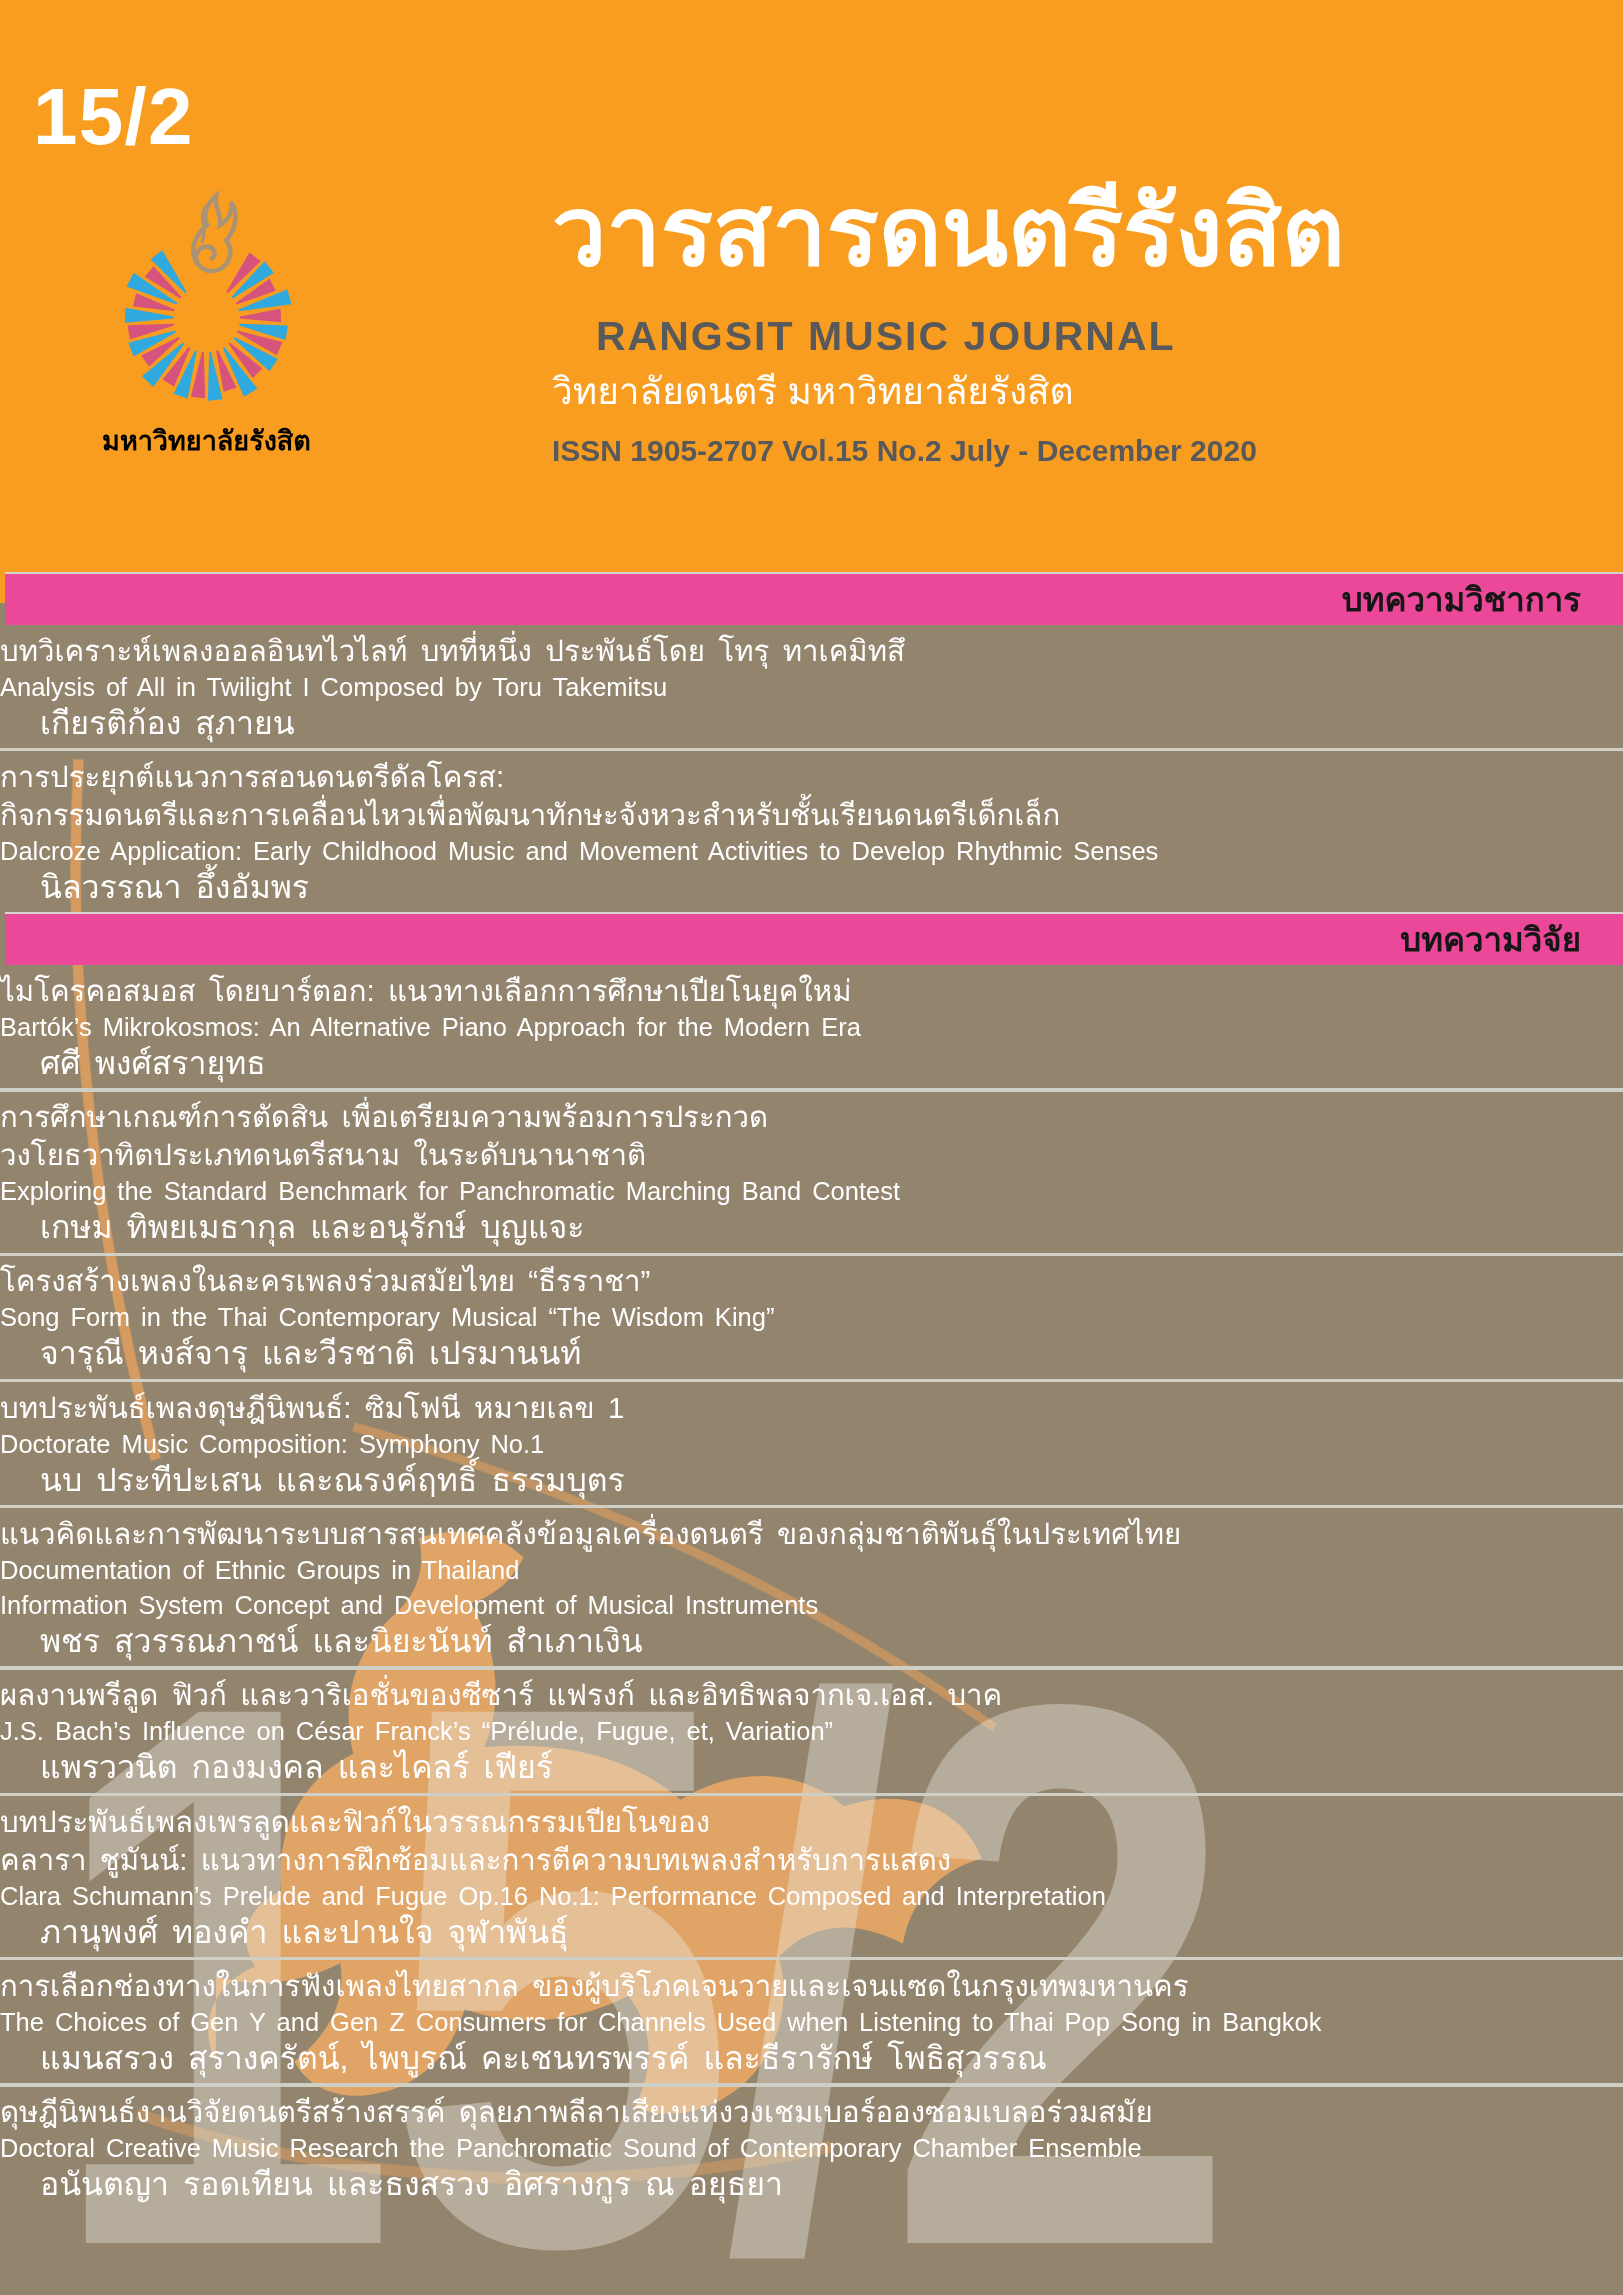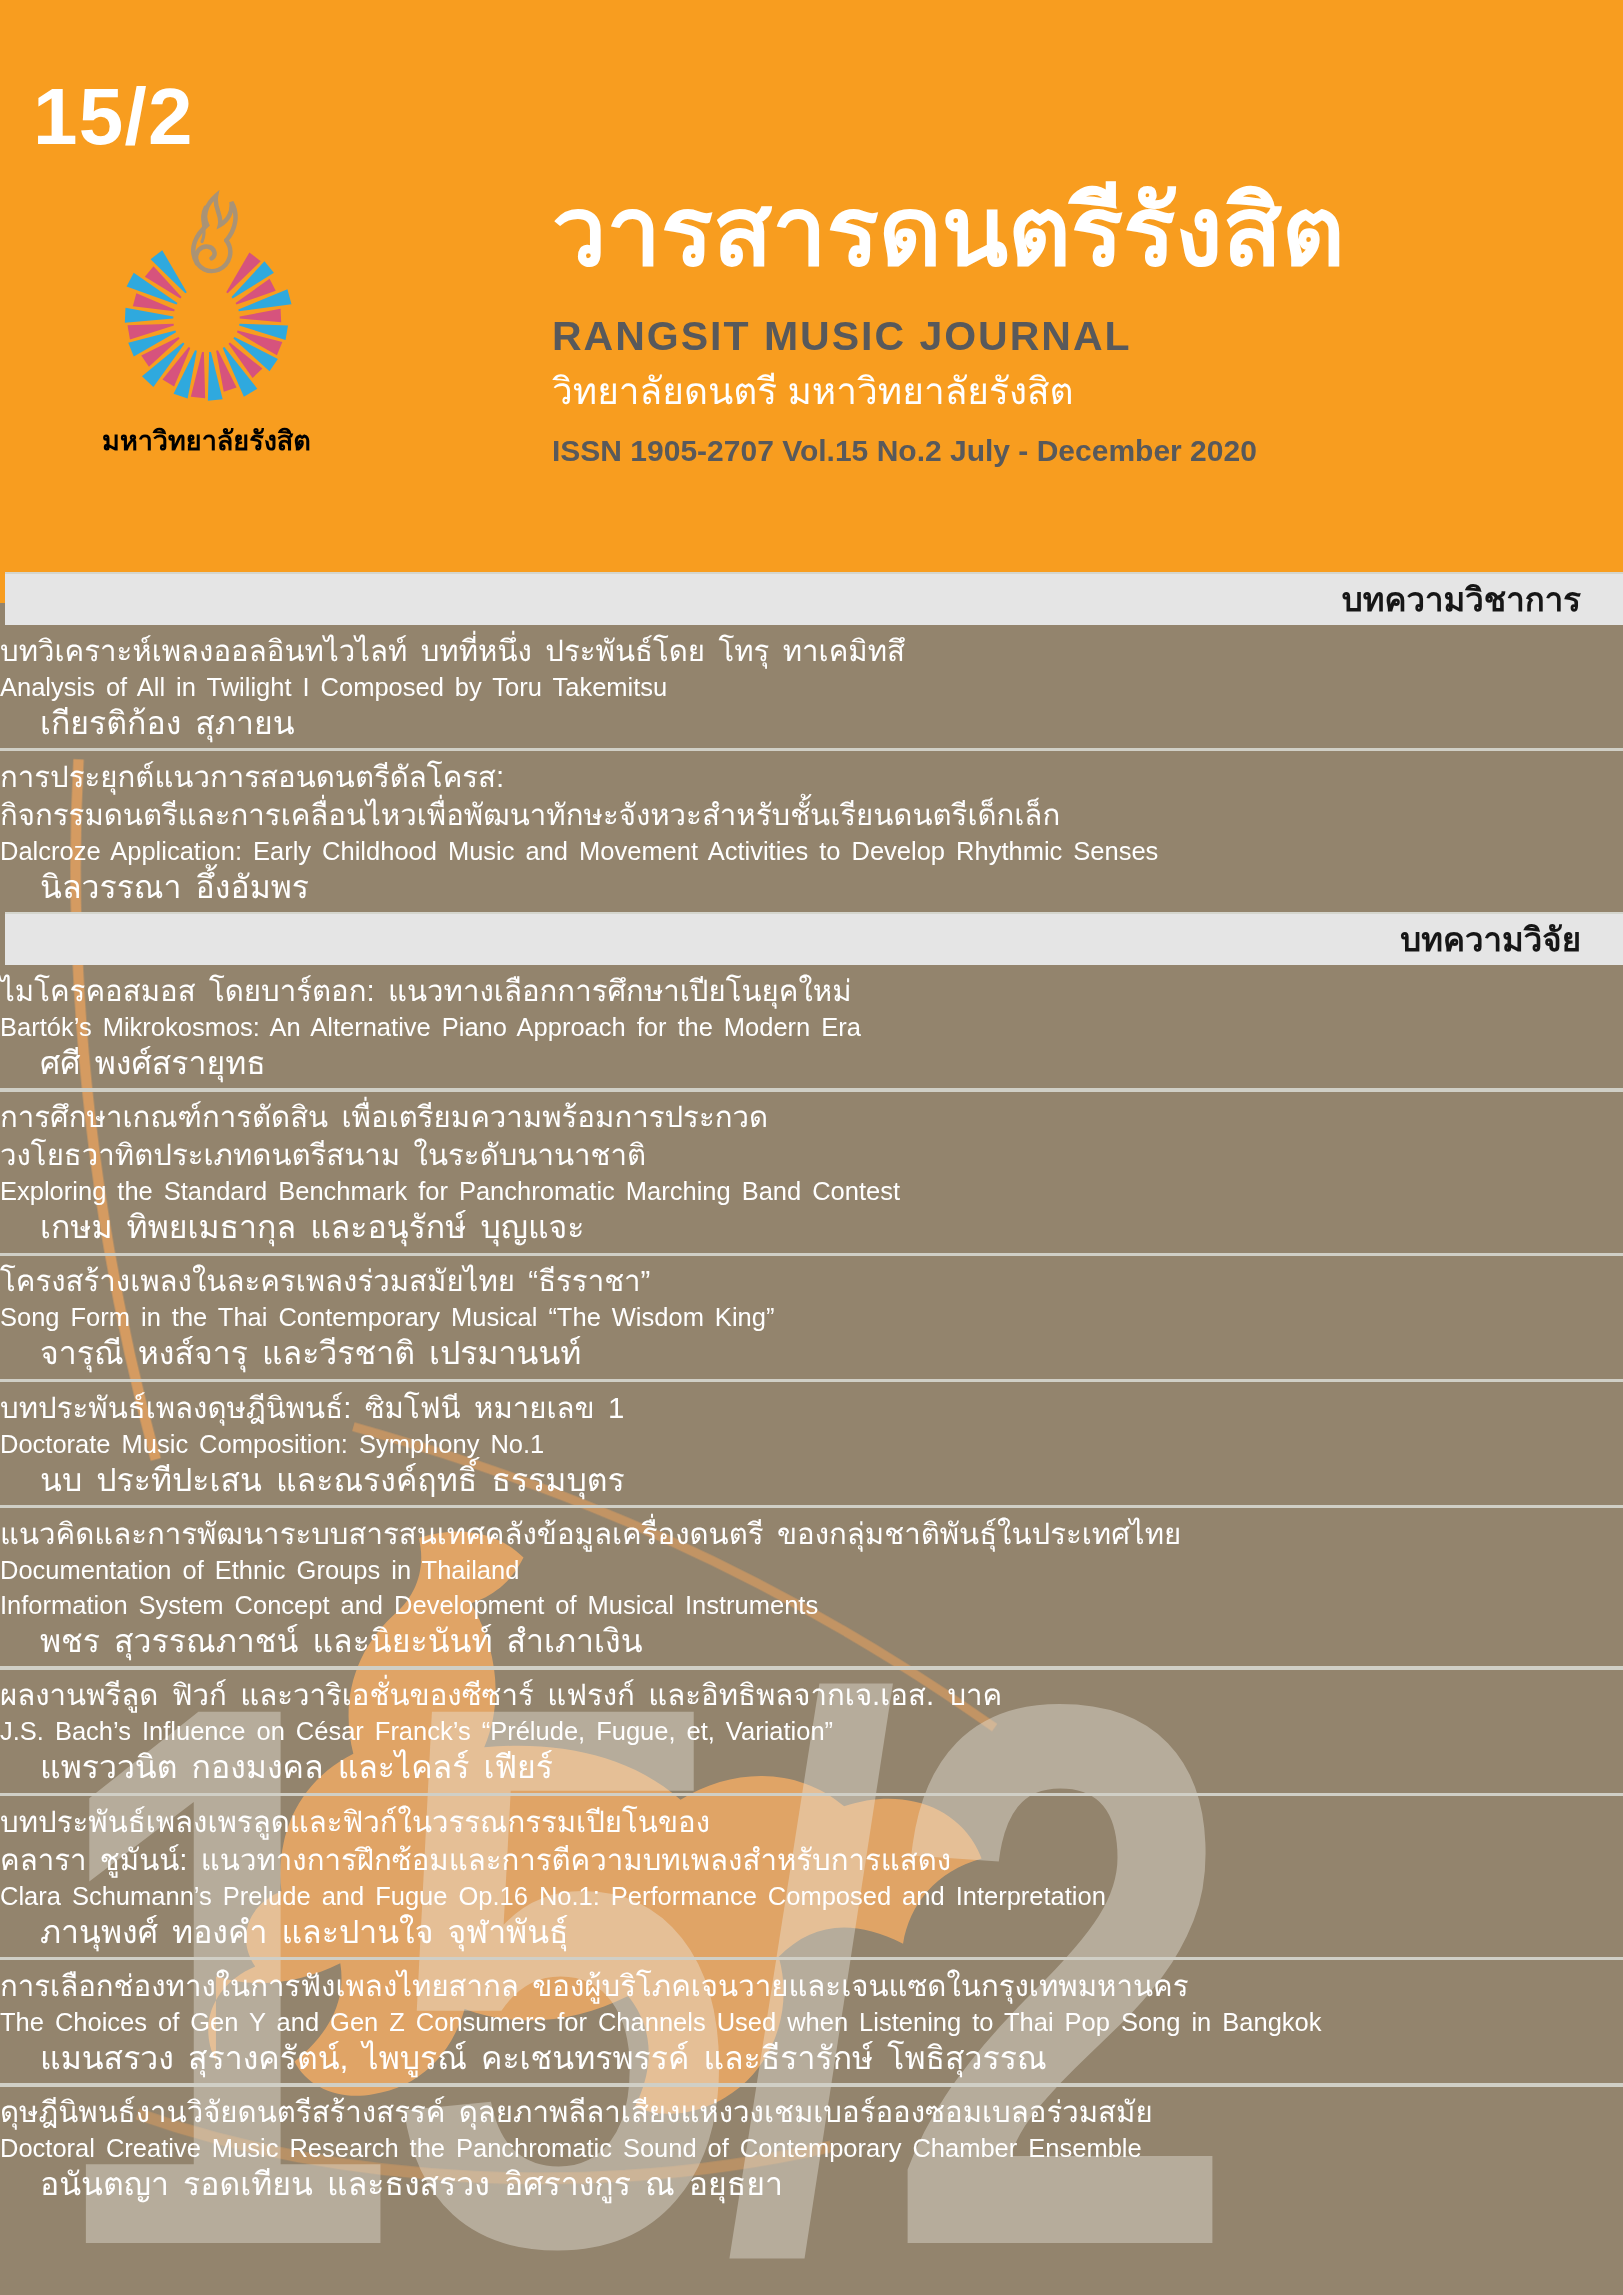--- a/index.html
+++ b/index.html
@@ -7,31 +7,31 @@
         font-family:"Liberation Sans","DejaVu Sans",sans-serif;}
   
   .hdr{position:absolute;left:0;top:0;width:1623px;height:603px;background:#F89D1F;z-index:2;}
   .issue{position:absolute;left:33px;top:77px;font-size:80px;font-weight:700;color:#ffffff;
          letter-spacing:1.3px;line-height:1;}
   .logo{position:absolute;left:97px;top:188px;width:219px;z-index:3;}
   .logo svg{display:block;width:219px;height:230px;}
   .uni{margin-top:1.3px;text-align:center;font-size:27px;font-weight:600;color:#000000;}
   .titleblock{position:absolute;left:552px;top:169px;z-index:3;white-space:nowrap;}
   .t-th{font-size:97px;line-height:126px;color:#ffffff;font-weight:600;}
-  .t-en{margin-top:19.6px;font-size:41px;line-height:1.05;font-weight:700;color:#58595B;letter-spacing:2px;}
+  .t-en{margin-top:19.6px;font-size:41px;line-height:1.05;font-weight:700;color:#58595B;letter-spacing:2px;margin-left:44px;}
   .t-college{margin-top:11.8px;font-size:37px;line-height:1.25;color:#ffffff;font-weight:400;}
   .t-issn{margin-top:17px;font-size:30px;line-height:1.2;font-weight:700;color:#58595B;}
   
   .horse{position:absolute;left:0;top:720px;width:1047px;height:1505px;z-index:1;}
   .horse svg{display:block;width:100%;height:100%;}
   .wm{position:absolute;left:46px;top:1590px;z-index:1;font-size:772px;line-height:1;font-weight:700;
       color:rgba(235,232,224,0.40);letter-spacing:-16.4px;transform:scaleX(0.82);transform-origin:left top;}
   
   .contents{position:absolute;left:0;top:572px;width:1623px;z-index:3;}
-  .band{height:51px;margin-left:5.2px;background:#e5e5e5;border-top:2px solid #D4D5CD;text-align:right;}
+  .band{height:51px;margin-left:5.2px;background:#ec4899;border-top:2px solid #D4D5CD;text-align:right;}
   .band-label{line-height:51px;font-size:33px;font-weight:600;color:#161616;padding-right:42px;}
   .article{padding:6.5px 43px 6.5px 0;text-align:left;color:#ffffff;}
   .l-th{font-size:29.4px;line-height:38px;word-spacing:5.2px;}
   .l-en{font-size:25.5px;line-height:35px;word-spacing:3.9px;}
   .l-au{font-size:32px;line-height:37px;word-spacing:5.2px;padding-left:40px;}
   .divider{height:3.3px;background:#D0CFC6;}
 </style>
 </head>
 <body>
 

